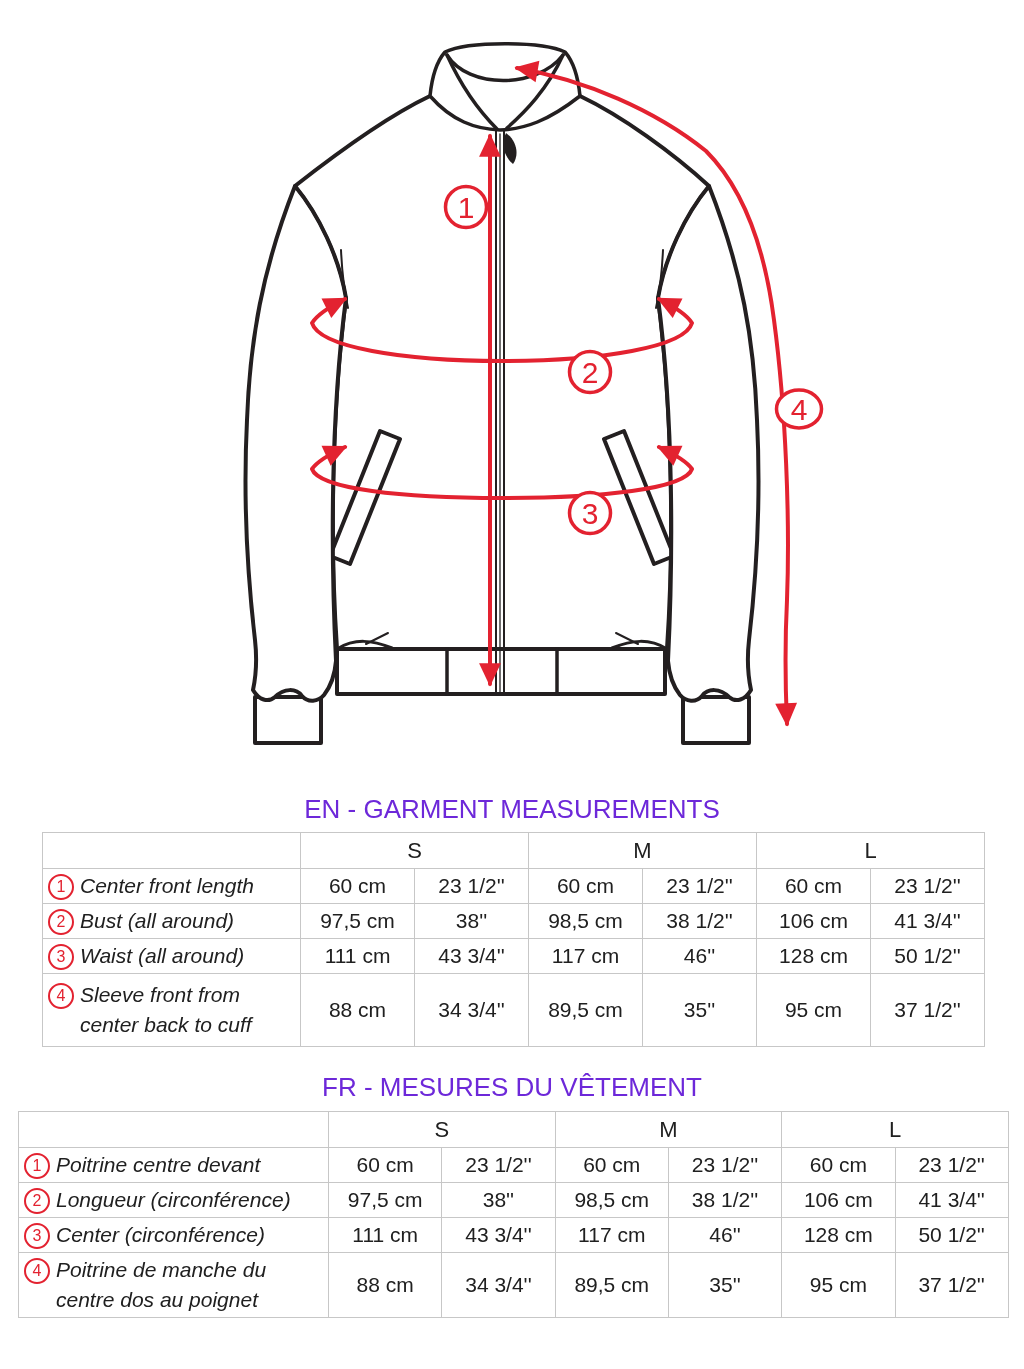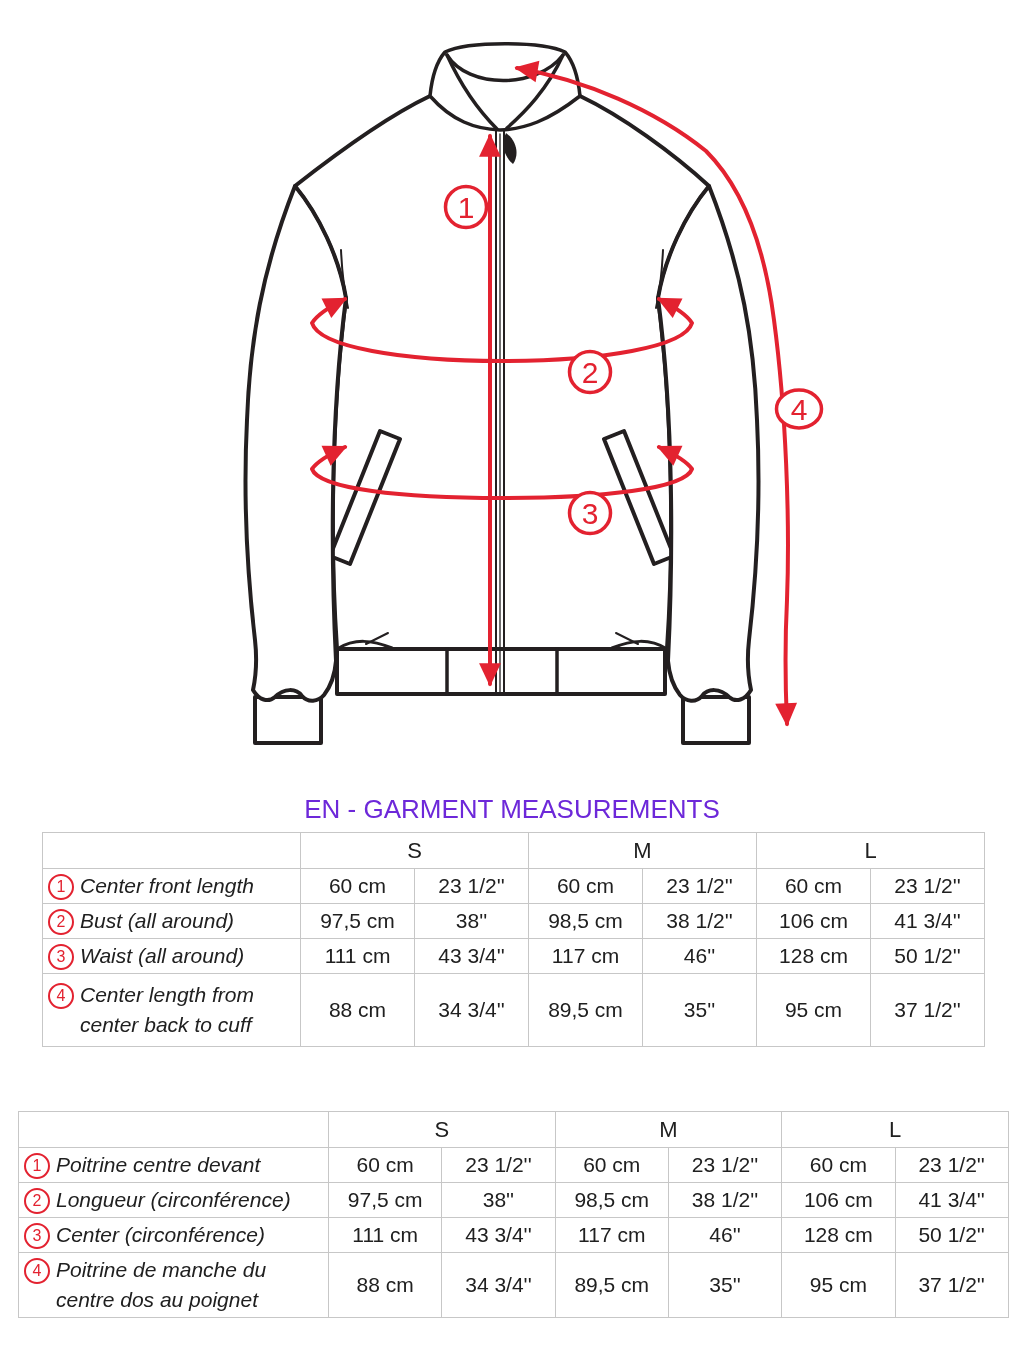--- a/index.html
+++ b/index.html
@@ -206,33 +206,34 @@
       <td class="vcell">43 3/4''</td>
       <td class="vcell">117 cm</td>
       <td class="vcell">46''</td>
       <td class="vcell">128 cm</td>
       <td class="vcell">50 1/2''</td>
     </tr>
     <tr>
       <td class="lcell vtall-en">
         <div class="lbl">
               <span class="cnum">4</span>
-              <span class="ltext">Center length from center back to cuff</span>
+              <span class="ltext">Sleeve front from center back to cuff</span>
             </div>
       </td>
       <td class="vtall-en">88 cm</td>
       <td class="vtall-en">34 3/4''</td>
       <td class="vtall-en">89,5 cm</td>
       <td class="vtall-en">35''</td>
       <td class="vtall-en">95 cm</td>
       <td class="vtall-en">37 1/2''</td>
     </tr>
     </tbody>
   </table>
 
+  <div class="tbl-title t-fr">FR - MESURES DU VÊTEMENT</div>
 
   <table class="mtable fr">
     <colgroup>
       <col style="width:310px">
       <col style="width:113.3px">
         <col style="width:113.3px">
       <col style="width:113.3px">
         <col style="width:113.3px">
       <col style="width:113.3px">
         <col style="width:113.3px">

